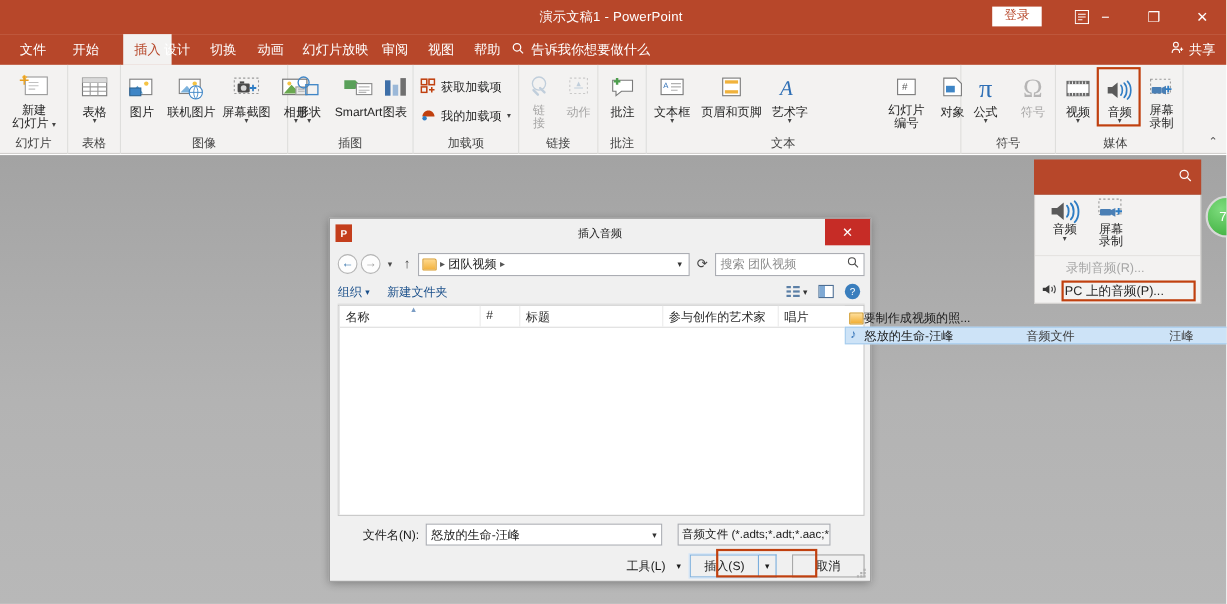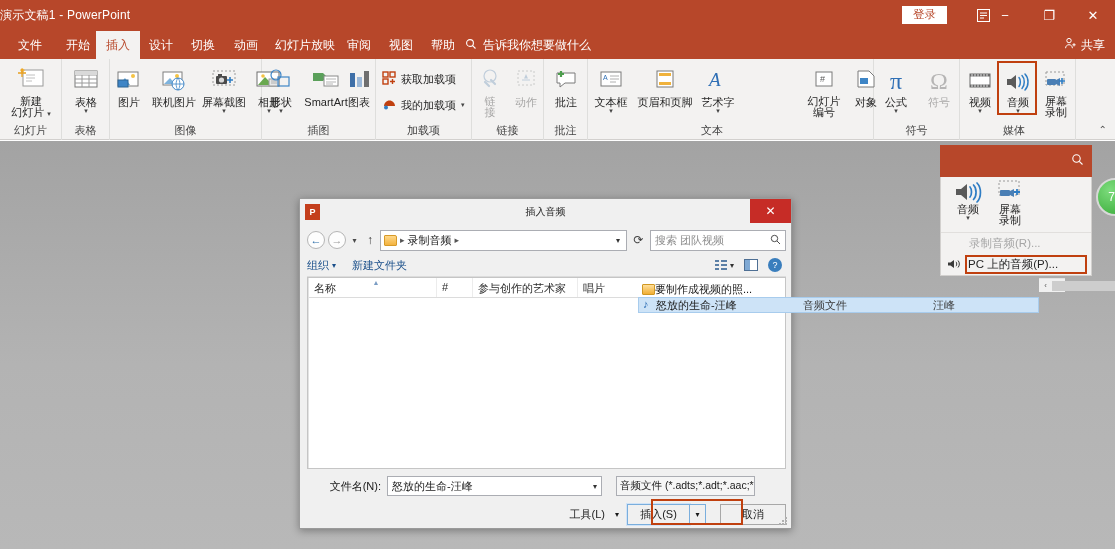--- a/index.html
+++ b/index.html
@@ -11,21 +11,21 @@
     background: #fff;
   }
   #app { position: relative; width: 1115px; height: 549px; overflow: hidden; }
 
   
   .titlebar {
     position: absolute; top: 0; left: 0; width: 1115px; height: 31px;
     background: #b7472a; color: #fff;
   }
   .title-text {
-    position: absolute; left: 0; right: 4px; top: 7px; 
+    position: absolute; left: 0; right: 4px; top: 7px; text-align: center;
     font-size: 12px; color: #fff; letter-spacing: .2px;
   }
   .signin-btn {
     position: absolute; right: 168px; top: 6px;
     background: #fff; color: #b7472a;
     font-size: 11.5px; padding: 2px 11px 3px; line-height: 13px;
     cursor: default;
   }
   .win-btn {
     position: absolute; top: 0; height: 31px; width: 44px;
@@ -333,21 +333,21 @@
         </svg>
     </div>
     <div class="win-btn minimize">−</div>
     <div class="win-btn maximize">❐</div>
     <div class="win-btn close">✕</div>
   </div>
 
   <div class="tabstrip">
     <div class="tab" style="left:8px">文件</div>
     <div class="tab" style="left:56px">开始</div>
-    <div class="tab active" style="left:96px">插入</div>
+    <div class="tab active" style="left:112px">插入</div>
     <div class="tab" style="left:139px">设计</div>
     <div class="tab" style="left:181px">切换</div>
     <div class="tab" style="left:224px">动画</div>
     <div class="tab" style="left:265px">幻灯片放映</div>
     <div class="tab" style="left:337px">审阅</div>
     <div class="tab" style="left:379px">视图</div>
     <div class="tab" style="left:421px">帮助</div>
 
     <div class="tellme">
       <span>
@@ -718,21 +718,21 @@
     </div>
 
     <div class="dlg-addressbar">
       <span class="nav-circle">←</span>
       <span class="nav-circle fwd">→</span>
       <span class="nav-chev">▾</span>
       <span class="nav-up">↑</span>
       <span class="crumbbox">
         <span class="folder-ico"></span>
         <span class="crumb-sep">▸</span>
-        <span>录制音频</span>
+        <span>团队视频</span>
         <span class="crumb-sep">▸</span>
         <span class="crumb-drop">▾</span>
       </span>
       <span class="refresh">⟳</span>
       <span class="searchbox">
         <span>搜索 团队视频</span>
         <span class="mag">
           <svg width="11" height="11" viewBox="0 0 11 11">
               <circle cx="4.5" cy="4.5" r="3.2" fill="none" stroke="#4d4d4d"></circle>
               <path d="M7 7l3 3" stroke="#4d4d4d"></path>
@@ -818,20 +818,21 @@
         </div>
       </div>
 
       <div class="file-pane">
         <div class="col-head">
           <div style="width:128px">
             <span class="sortmark">▲</span>
             <span>名称</span>
           </div>
           <div style="width:36px">#</div>
+          <div style="width:130px">标题</div>
           <div style="width:105px">参与创作的艺术家</div>
           <div style="width:60px;border-right:none">唱片</div>
         </div>
         <div class="file-rows">
           <div class="frow" style="margin-top:3px">
             <span class="c-name">
               <span class="ni ic-folder"></span>
               <span>要制作成视频的照...</span>
             </span>
             <span class="c-num"></span>

